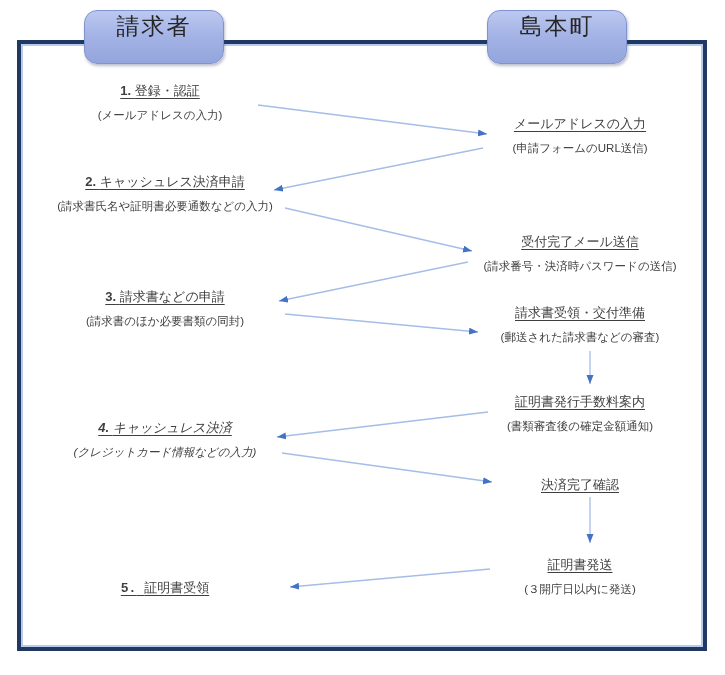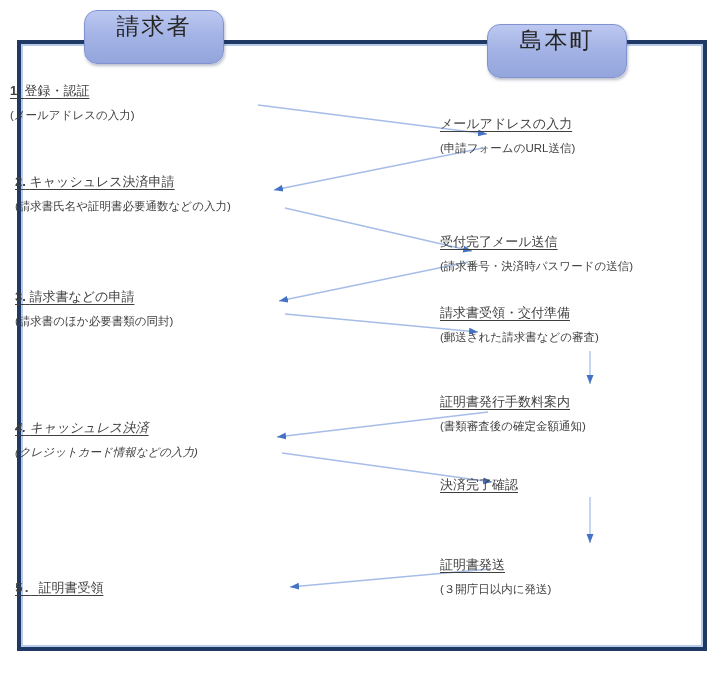--- a/index.html
+++ b/index.html
@@ -27,22 +27,22 @@
   .arrows line{stroke:var(--arrow-line);stroke-width:1.3px;}
   .hdr{
     position:absolute;width:138px;height:52px;border-radius:13px;
     display:flex;align-items:flex-start;justify-content:center;
     background:linear-gradient(180deg,var(--header-fill-top) 0%,#A5B4E6 45%,var(--header-fill-bottom) 100%);
     border:1px solid var(--header-border);
     box-shadow:1px 2px 3px rgba(60,70,110,0.35);
     font-size:23px;color:#262626;letter-spacing:2px;
   }
   .hdr-left{left:84px;top:10px;}
-  .hdr-right{left:487px;top:24px;}
-  .step{position:absolute;text-align:left;}
+  .hdr-right{left:487px;top:10px;}
+  .step{position:absolute;text-align:center;}
   .step .title{font-size:13px;line-height:16px;color:var(--text);}
   .step .title .u{text-decoration:underline;text-underline-offset:3px;}
   .step .num{font-weight:700;}
   .step .sub{font-size:11.5px;line-height:14px;margin-top:9px;color:var(--text);}
   .left-col{left:15px;width:300px;}
   .right-col{left:440px;width:280px;}
   .s1{top:83px;left:10px;}
   .s2{top:174px;}
   .s3{top:289px;}
   .s4{top:420px;font-style:italic;}

